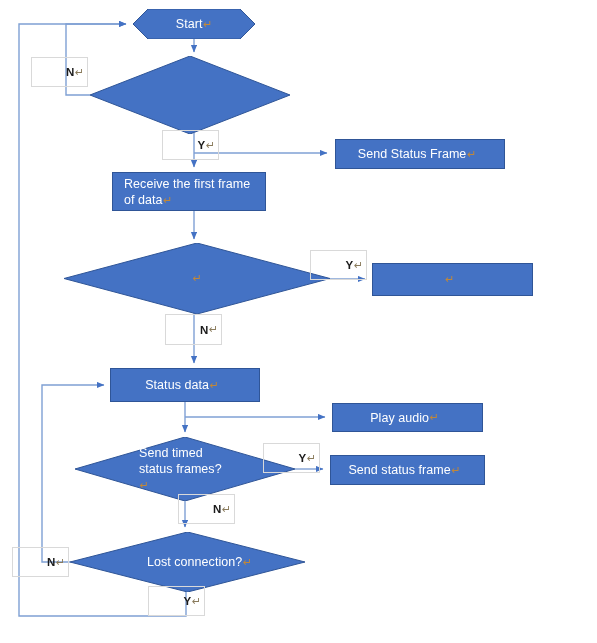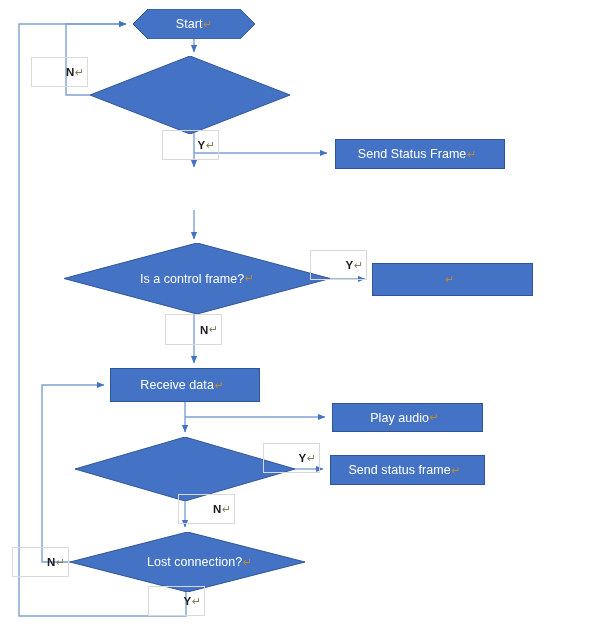--- a/index.html
+++ b/index.html
@@ -149,60 +149,67 @@
   <div class="ylabel" style="left:162px; top:130px; width:57px; height:30px;">
     <span>Y</span>
       <span class="cr">↵</span>
   </div>
 
   <div class="node proc ctr" style="left:335px; top:139px; width:170px; height:30px;">
     <span>Send  Status Frame</span>
       <span class="cr">↵</span>
   </div>
 
+  <div class="node proc" style="left:112px; top:172px; width:154px; height:39px; flex-direction:column; align-items:flex-start; justify-content:center;">
+    <div>Receive the first frame</div>
+    <div><span>of data</span><span class="cr">↵</span></div>
+  </div>
 
   <div class="dia-wrap" style="left:64px; top:243px; width:266px; height:71px;">
     <svg width="266" height="71" viewBox="0 0 266 71" xmlns="http://www.w3.org/2000/svg">
       <polygon points="133,0 266,35.5 133,71 0,35.5" fill="#4472C4" stroke="#2F5597" stroke-width="1"></polygon>
     </svg>
   </div>
   <div class="dia-label" style="left:64px; top:243px; width:266px; height:71px;">
-    <span>Is a control frame?</span>
       <span class="cr">↵</span>
   </div>
 
   <div class="ylabel" style="left:310px; top:250px; width:57px; height:30px;">
     <span>Y</span>
       <span class="cr">↵</span>
   </div>
 
   <div class="ylabel" style="left:165px; top:314px; width:57px; height:31px;">
     <span>N</span>
       <span class="cr">↵</span>
   </div>
 
   <div class="node proc ctr" style="left:372px; top:263px; width:161px; height:33px;">
       <span class="cr">↵</span>
   </div>
 
   <div class="node proc ctr" style="left:110px; top:368px; width:150px; height:34px;">
-    <span>Receive data</span>
+    <span>Status data</span>
       <span class="cr">↵</span>
   </div>
 
   <div class="node proc ctr" style="left:332px; top:403px; width:151px; height:29px;">
     <span>Play audio</span>
       <span class="cr">↵</span>
   </div>
 
   <div class="dia-wrap" style="left:75px; top:437px; width:220px; height:64px;">
     <svg width="220" height="64" viewBox="0 0 220 64" xmlns="http://www.w3.org/2000/svg">
       <polygon points="110,0 220,32 110,64 0,32" fill="#4472C4" stroke="#2F5597" stroke-width="1"></polygon>
     </svg>
   </div>
+  <div class="dia-label" style="left:75px; top:437px; width:220px; height:64px; flex-direction:column; justify-content:center; align-items:center;">
+    <div style="width:92px;text-align:left;">Send timed</div>
+    <div style="width:92px;text-align:left;"><span>status frames?</span><span class="cr">↵</span></div>
+  </div>
 
   <div class="ylabel" style="left:263px; top:443px; width:57px; height:30px;">
     <span>Y</span>
       <span class="cr">↵</span>
   </div>
 
   <div class="ylabel" style="left:178px; top:494px; width:57px; height:30px;">
     <span>N</span>
       <span class="cr">↵</span>
   </div>

